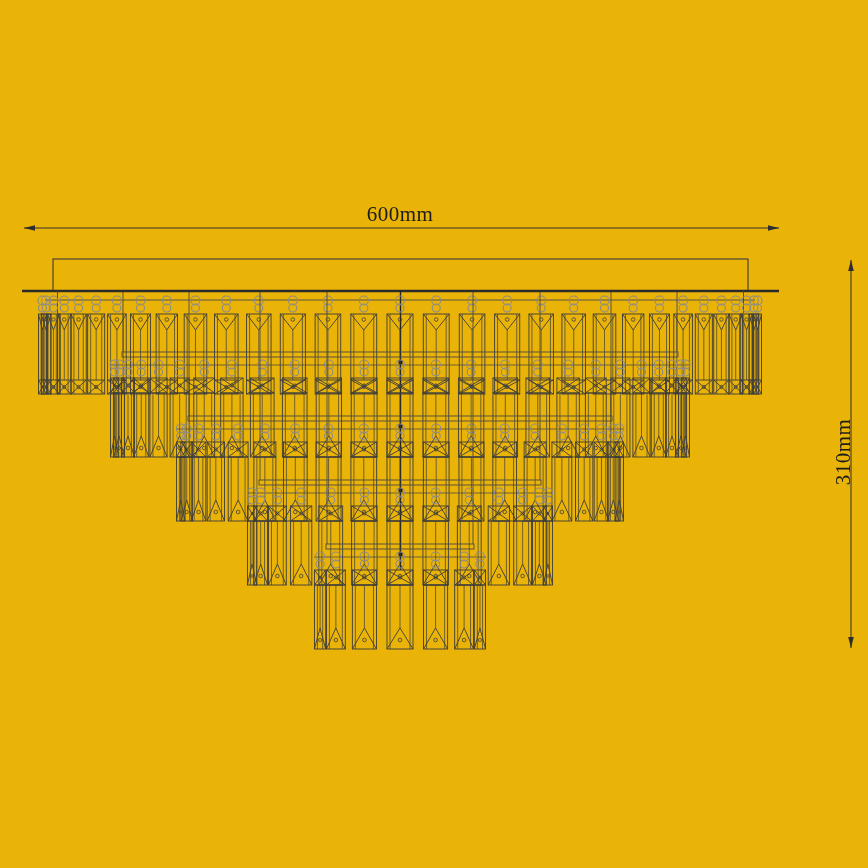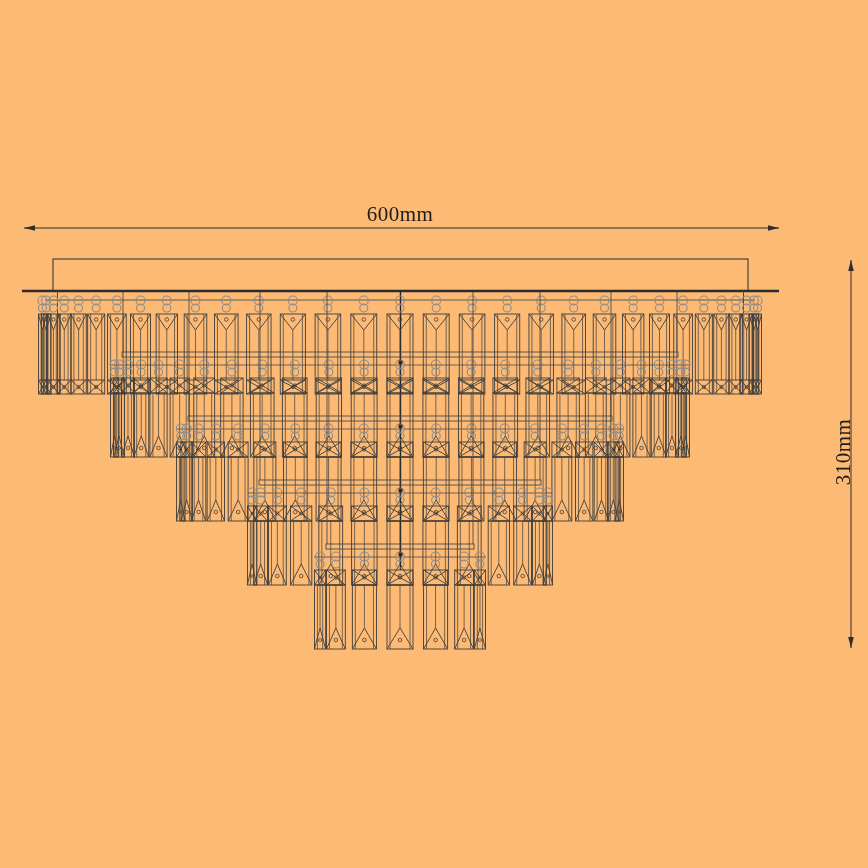--- a/index.html
+++ b/index.html
@@ -1,16 +1,16 @@
 <!DOCTYPE html>
 <html><head>
 <meta charset="utf-8">
 <style>
   html,body{margin:0;padding:0;background:#ffffff;}
-  .stage{position:relative;width:868px;height:868px;background:#fdba74;overflow:hidden;
+  .stage{position:relative;width:868px;height:868px;background:#eab308;overflow:hidden;
          font-family:"Liberation Serif", serif;}
   .dim-label{position:absolute;color:#1c1c1c;font-size:21px;letter-spacing:.5px;
              text-align:center;white-space:nowrap;}
   .dim-label.vert{transform:rotate(-90deg);}
   svg{position:absolute;left:0;top:0;}
 </style>
 </head>
 <body>
 
 <div class="stage">

